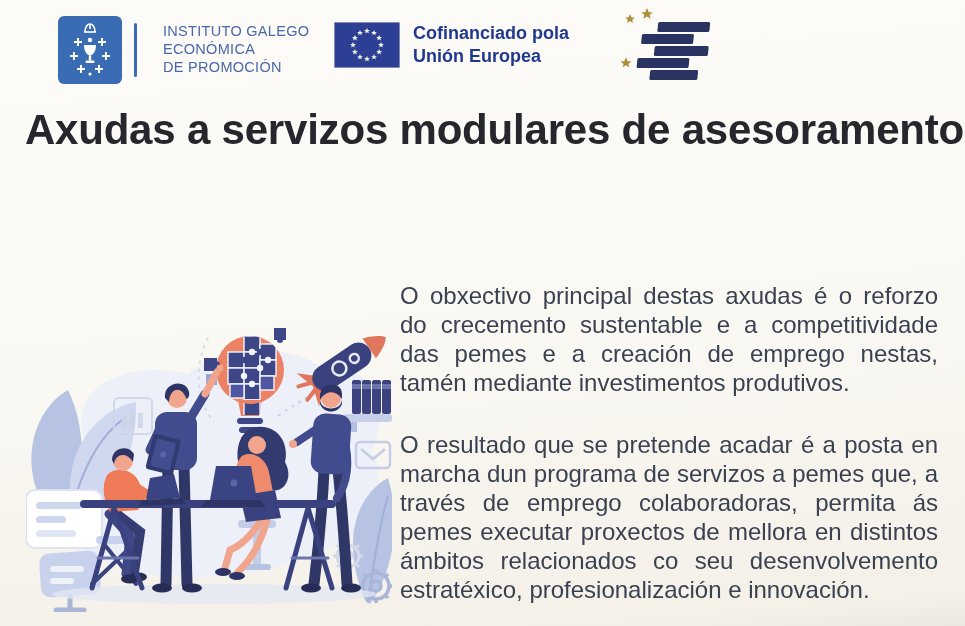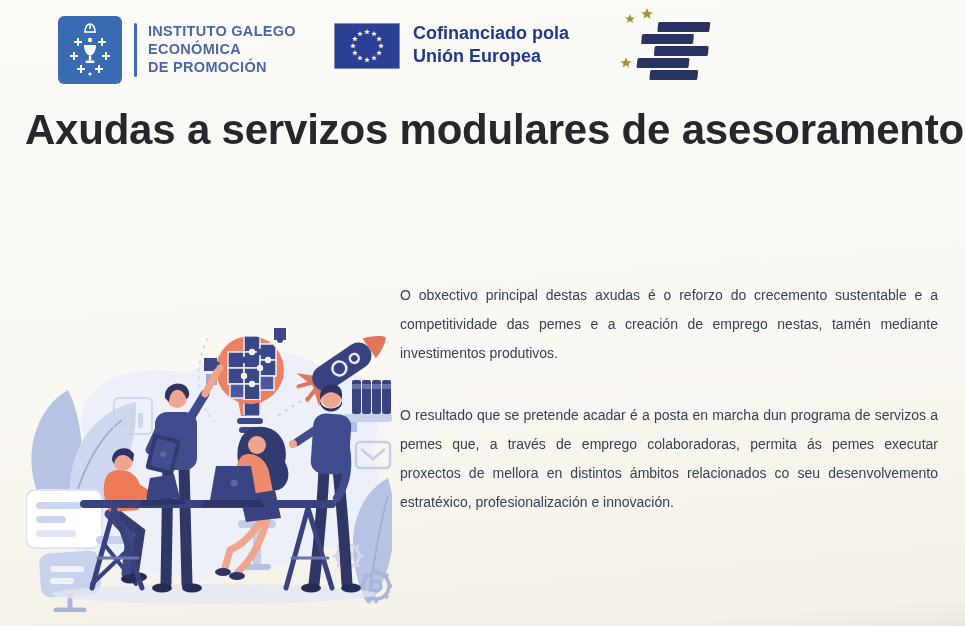--- a/index.html
+++ b/index.html
@@ -9,40 +9,40 @@
     width:965px; height:626px;
     margin:0 auto;
     background:linear-gradient(175deg,#fcfbf8 0%,#faf8f3 55%,#f4f0e8 96%,#ece8df 100%);
     overflow:hidden;
     font-family:"Liberation Sans", sans-serif;
   }
 
   
   .igape { position:absolute; left:58px; top:16px; display:flex; align-items:center; }
   .igape-sep { width:3px; height:54px; background:#3a6cb4; border-radius:2px; margin:0 11px 0 12px; }
-  .igape-text { font-size:14.5px; font-weight:700; color:#4a68a8; line-height:1.24; letter-spacing:.3px; }
-
-  .eu { position:absolute; left:334px; top:21px; display:flex; align-items:flex-end; }
+  .igape-text { font-size:14.5px; font-weight:400; color:#4a68a8; line-height:1.24; letter-spacing:.3px;margin-left:15px; }
+
+  .eu { position:absolute; left:334px; top:21px; display:flex; align-items:center; }
   .eu-text { font-size:18px; font-weight:700; color:#20398e; line-height:1.3; margin:1px 0 0 13px; }
 
   .fondos { position:absolute; left:614px; top:6px; display:flex; align-items:center; }
   .fondos-text { font-size:27px; font-weight:500; color:#233060; margin:16px 0 0 10px; letter-spacing:.2px; }
 
   
   .title {
     position:absolute; top:107px; left:12px; width:100%;
     text-align:center; color:#26272d;
     font-size:42px; font-weight:800; line-height:45px; letter-spacing:-.2px;
   }
   .title span { display:block; }
 
   
   .bodycol {
     position:absolute; left:400px; top:281px; width:538px;
-    color:#3a4150; font-size:14px; line-height:29px;
+    color:#3a4150; font-size:24px; line-height:29px;
     text-align:justify;
   }
   .bodycol p + p { margin-top:33px; }
 
   
   .illus { position:absolute; left:26px; top:320px; }
 </style>
 </head>
 <body>
 

